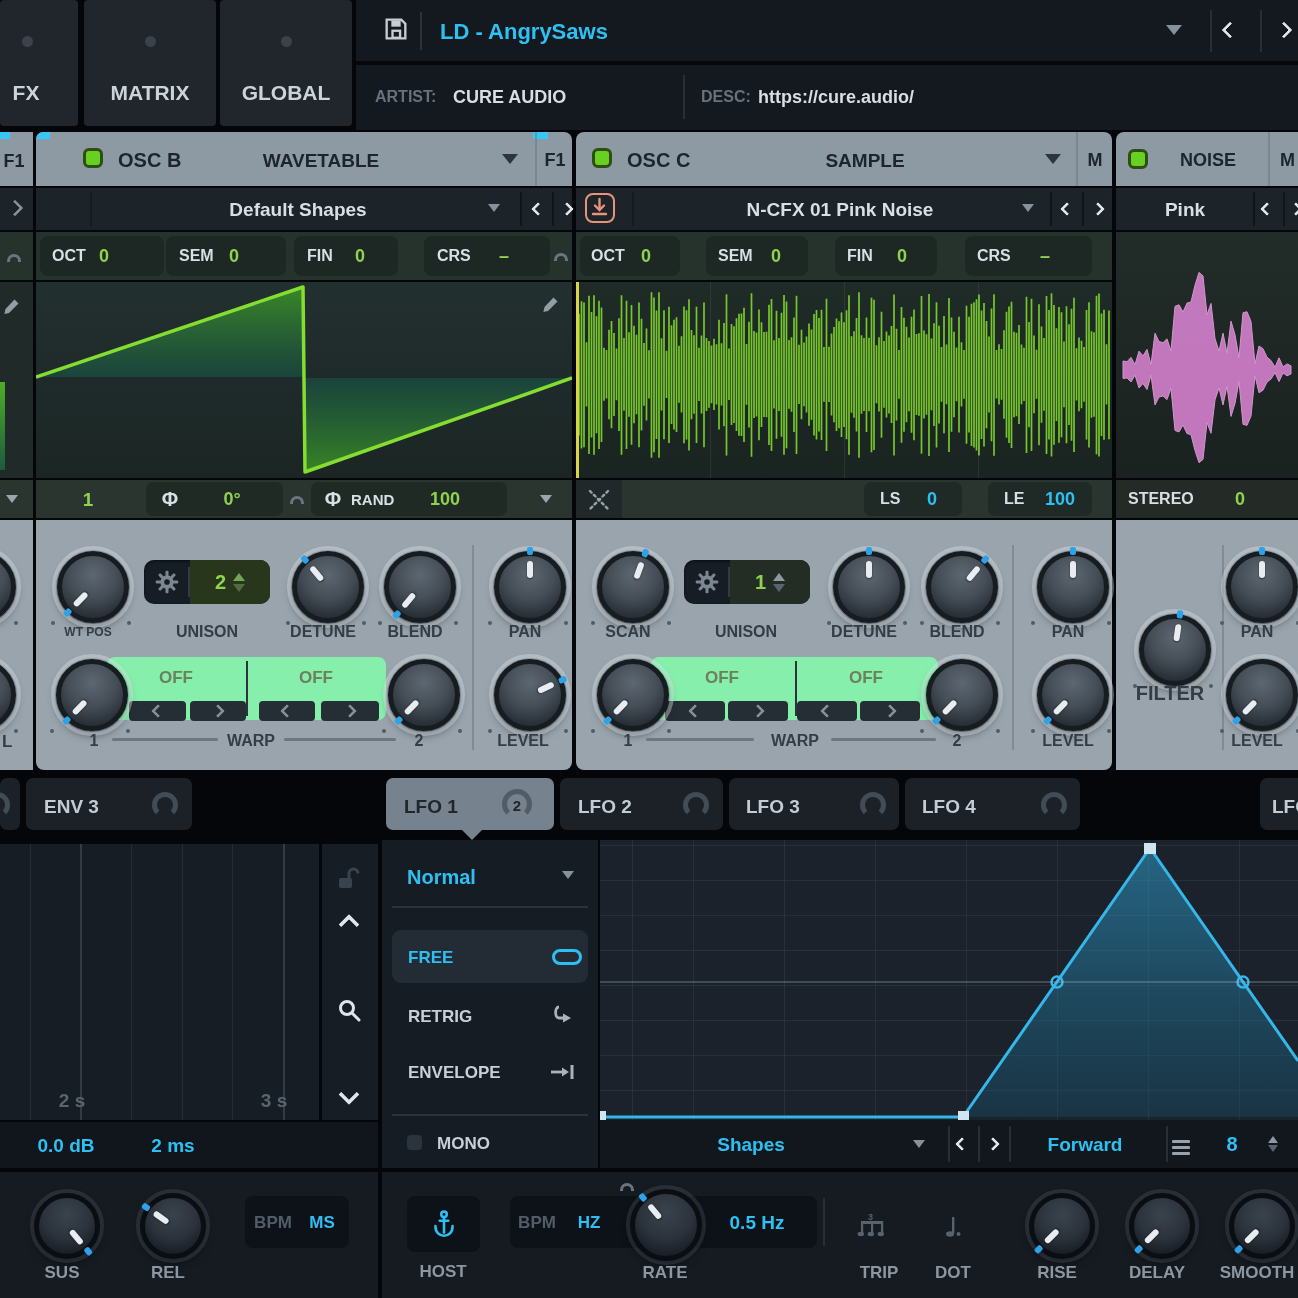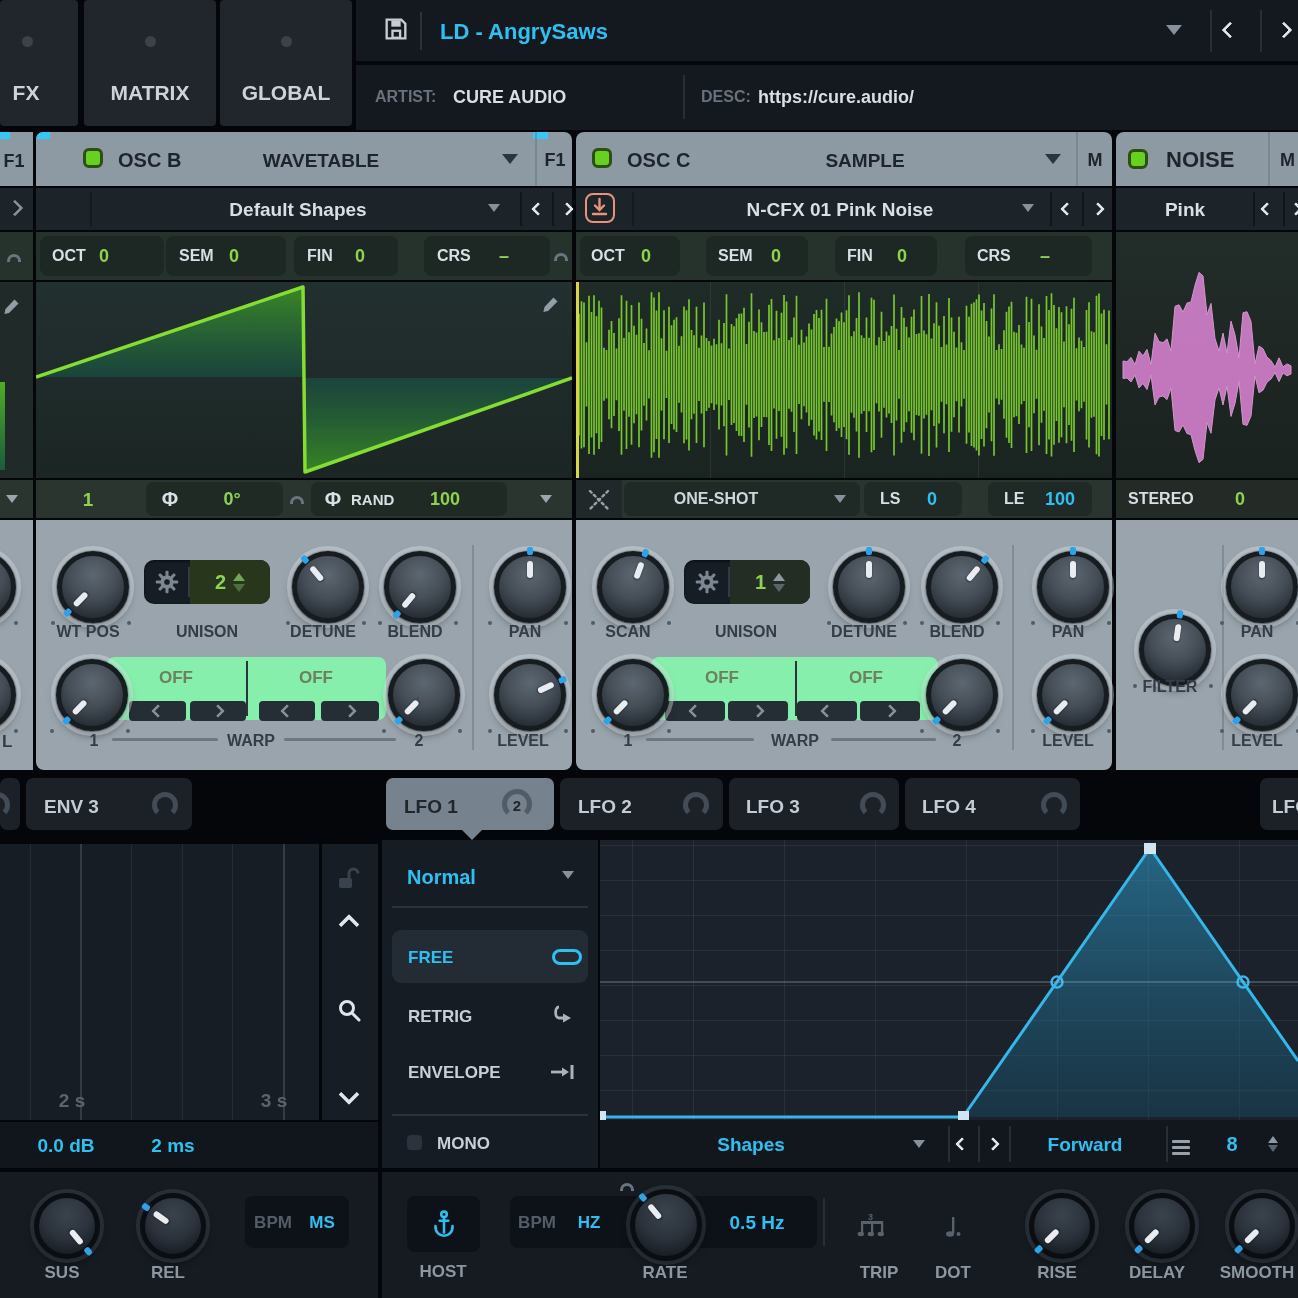--- a/index.html
+++ b/index.html
@@ -240,21 +240,21 @@
           <span class="tick"></span>
           <span class="ptr"></span>
         </div>
       </div>
     <div class="knob kl" style="left:458px;top:31px;--rot:0deg">
         <div class="rot">
           <span class="tick"></span>
           <span class="ptr"></span>
         </div>
       </div>
-    <div class="c b" style="left:52px;top:112px;font-size:16px;color:#343d45;">WT POS</div>
+    <div class="c b" style="left:52px;top:112px;font-size:12px;color:#343d45;">WT POS</div>
     <div class="c b" style="left:171px;top:112px;font-size:16px;color:#343d45;">UNISON</div>
     <div class="c b" style="left:287px;top:112px;font-size:16px;color:#343d45;">DETUNE</div>
     <div class="c b" style="left:379px;top:112px;font-size:16px;color:#343d45;">BLEND</div>
     <div class="c b" style="left:489px;top:112px;font-size:16px;color:#343d45;">PAN</div>
 
     <div class="warpbox" style="left:71px;top:137px;width:279px;height:63px;">
       <div style="position:absolute;left:139px;top:4px;width:2px;height:55px;background:#2b333b;"></div>
       <div class="c b" style="left:69px;top:20px;font-size:17px;color:#6d8060;">OFF</div>
       <div class="c b" style="left:209px;top:20px;font-size:17px;color:#6d8060;">OFF</div>
     </div>
@@ -350,24 +350,20 @@
     <div class="abs" style="left:402px;top:0;width:1px;height:196px;background:rgba(255,255,255,.07);"></div>
   </div>
   <div class="abs waverow" style="left:576px;top:480px;width:536px;height:38px;">
     <div class="abs" style="left:0;top:0;width:46px;height:38px;background:#20282a;">
       <svg class="abs" style="left:11px;top:7px;" width="24" height="26">
         <g stroke="#97a1aa" stroke-width="2.4" stroke-dasharray="2.2 3.4" stroke-linecap="round">
         <line x1="3" y1="4" x2="21" y2="22"></line>
             <line x1="21" y1="4" x2="3" y2="22"></line>
           </g>
         </svg>
-    </div>
-    <div class="abs" style="left:48px;top:2px;width:236px;height:34px;background:#1f2a26;border-radius:7px;">
-      <span class="c b" style="left:92px;top:17px;font-size:16px;color:#cfd6db;">ONE-SHOT</span>
-      <span class="abs tris" style="left:210px;top:13px;"></span>
     </div>
     <div class="abs" style="left:288px;top:2px;width:98px;height:34px;background:#1f2a26;border-radius:7px;">
       <span class="lft b wt" style="left:16px;top:17px;font-size:16px;">LS</span>
       <span class="c b cy" style="left:68px;top:17px;font-size:18px;">0</span>
     </div>
     <div class="abs" style="left:412px;top:2px;width:104px;height:34px;background:#1f2a26;border-radius:7px;">
       <span class="lft b wt" style="left:16px;top:17px;font-size:16px;">LE</span>
       <span class="c b cy" style="left:72px;top:17px;font-size:18px;">100</span>
     </div>
   </div>
@@ -464,21 +460,21 @@
     <div class="c b" style="left:52px;top:221px;font-size:16px;color:#343d45;">1</div>
     <div class="wline" style="left:70px;top:218px;width:108px;"></div>
     <div class="c b" style="left:219px;top:221px;font-size:16px;color:#343d45;">WARP</div>
     <div class="wline" style="left:255px;top:218px;width:105px;"></div>
     <div class="c b" style="left:381px;top:221px;font-size:16px;color:#343d45;">2</div>
     <div class="c b" style="left:492px;top:221px;font-size:16px;color:#343d45;">LEVEL</div>
   </div>
 
   <div class="abs panelhead" style="left:1116px;top:132px;width:182px;height:54px;border-radius:8px 0 0 0;">
     <div class="led" style="left:12px;top:17px;"></div>
-    <div class="lft b dk" style="left:50px;top:28px;font-size:22px;">NOISE</div>
+    <div class="lft b dk" style="left:64px;top:28px;font-size:18px;">NOISE</div>
     <div class="hvd" style="left:152px;top:0;height:54px;"></div>
     <div class="lft b dk" style="left:164px;top:28px;font-size:18px;">M</div>
   </div>
   <div class="abs darkrow" style="left:1116px;top:188px;width:182px;height:42px;">
     <div class="c b wt" style="left:69px;top:21px;font-size:19px;">Pink</div>
     <div class="vd" style="left:137px;top:4px;height:34px;background:#10151a;"></div>
     <span class="c" style="left:151px;top:21px;"><i class="ch l s"></i></span>
     <div class="vd" style="left:167px;top:4px;height:34px;background:#10151a;"></div>
     <span class="c" style="left:180px;top:21px;"><i class="ch r s"></i></span>
   </div>
@@ -492,21 +488,21 @@
     <span class="c b gn" style="left:124px;top:19px;font-size:18px;">0</span>
   </div>
   <div class="abs kpanel" style="left:1116px;top:520px;width:182px;height:250px;">
     <div class="hvd" style="left:106px;top:25px;height:205px;"></div>
     <div class="knob kl" style="left:23px;top:94px;--rot:8deg">
         <div class="rot">
           <span class="tick"></span>
           <span class="ptr"></span>
         </div>
       </div>
-    <div class="c b" style="left:54px;top:167px;font-size:16px;color:#343d45;">FILTER</div>
+    <div class="c b" style="left:54px;top:173px;font-size:20px;color:#343d45;">FILTER</div>
     <div class="knob kl" style="left:110px;top:31px;--rot:0deg">
         <div class="rot">
           <span class="tick"></span>
           <span class="ptr"></span>
         </div>
       </div>
     <div class="c b" style="left:141px;top:112px;font-size:16px;color:#343d45;">PAN</div>
     <div class="knob kl" style="left:110px;top:139px;--rot:-135deg">
         <div class="rot">
           <span class="tick"></span>

